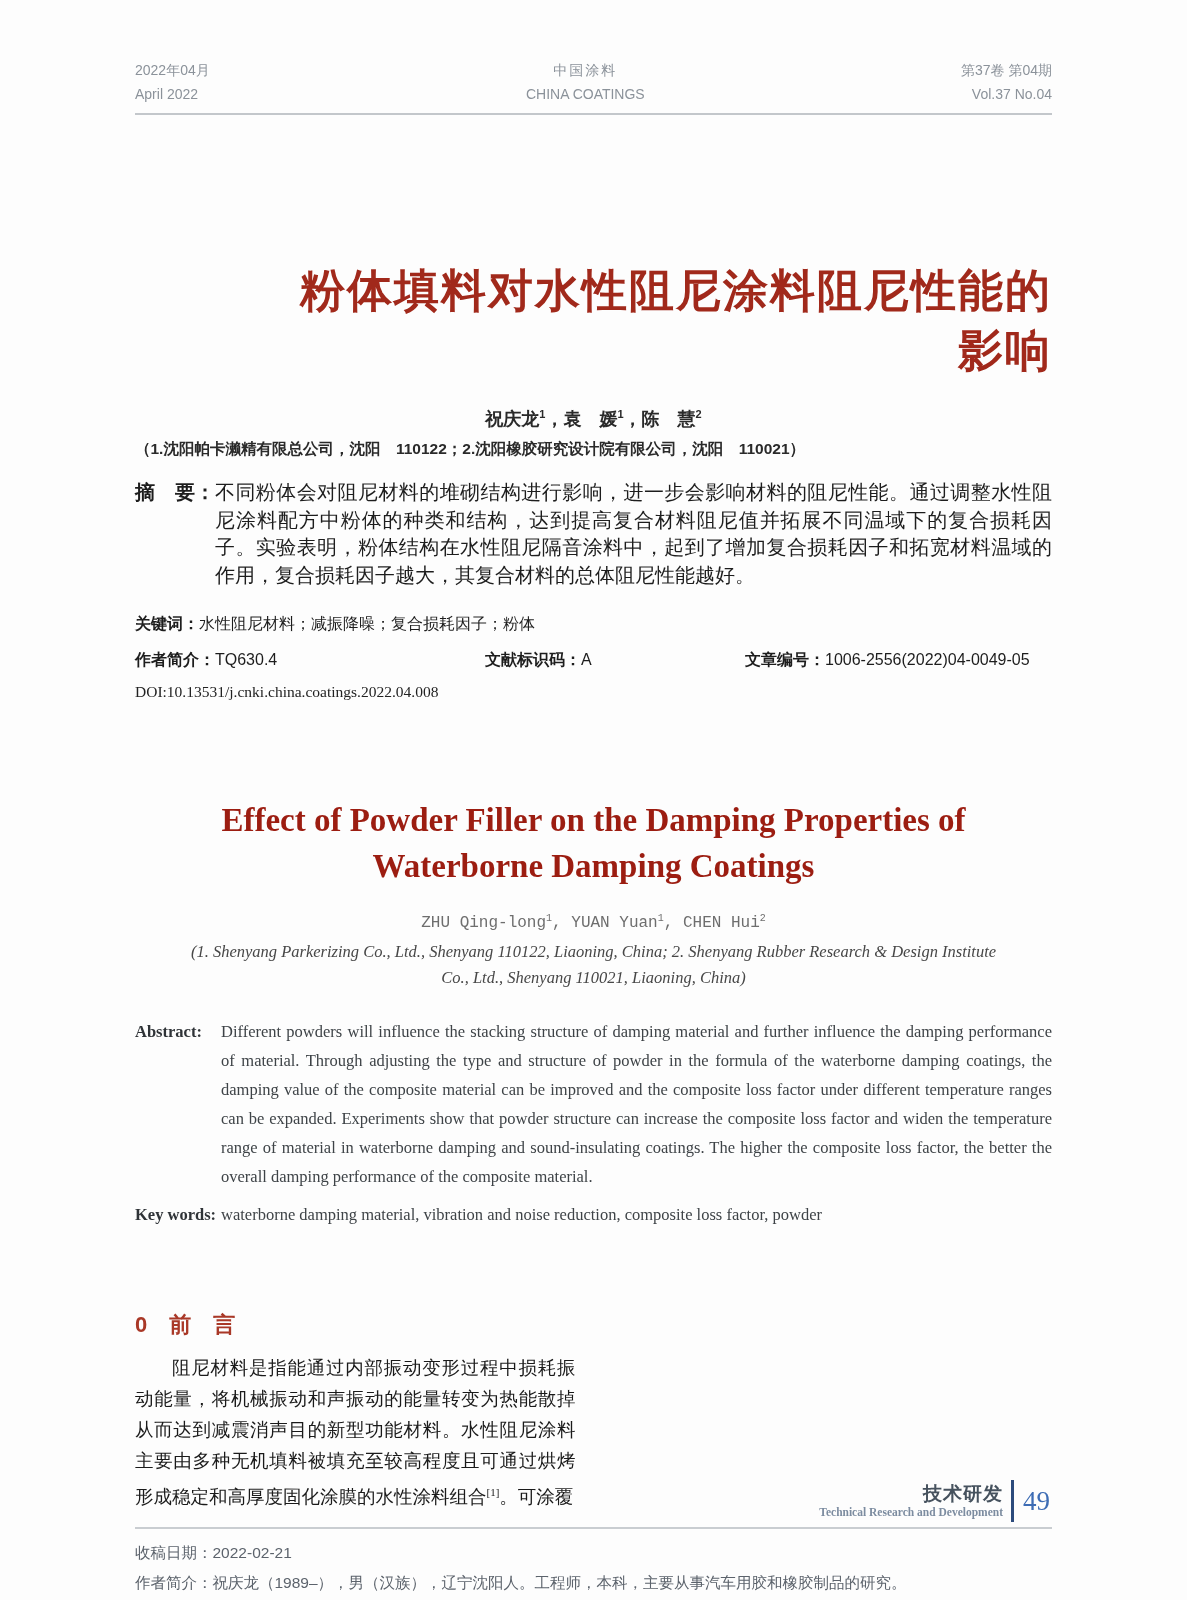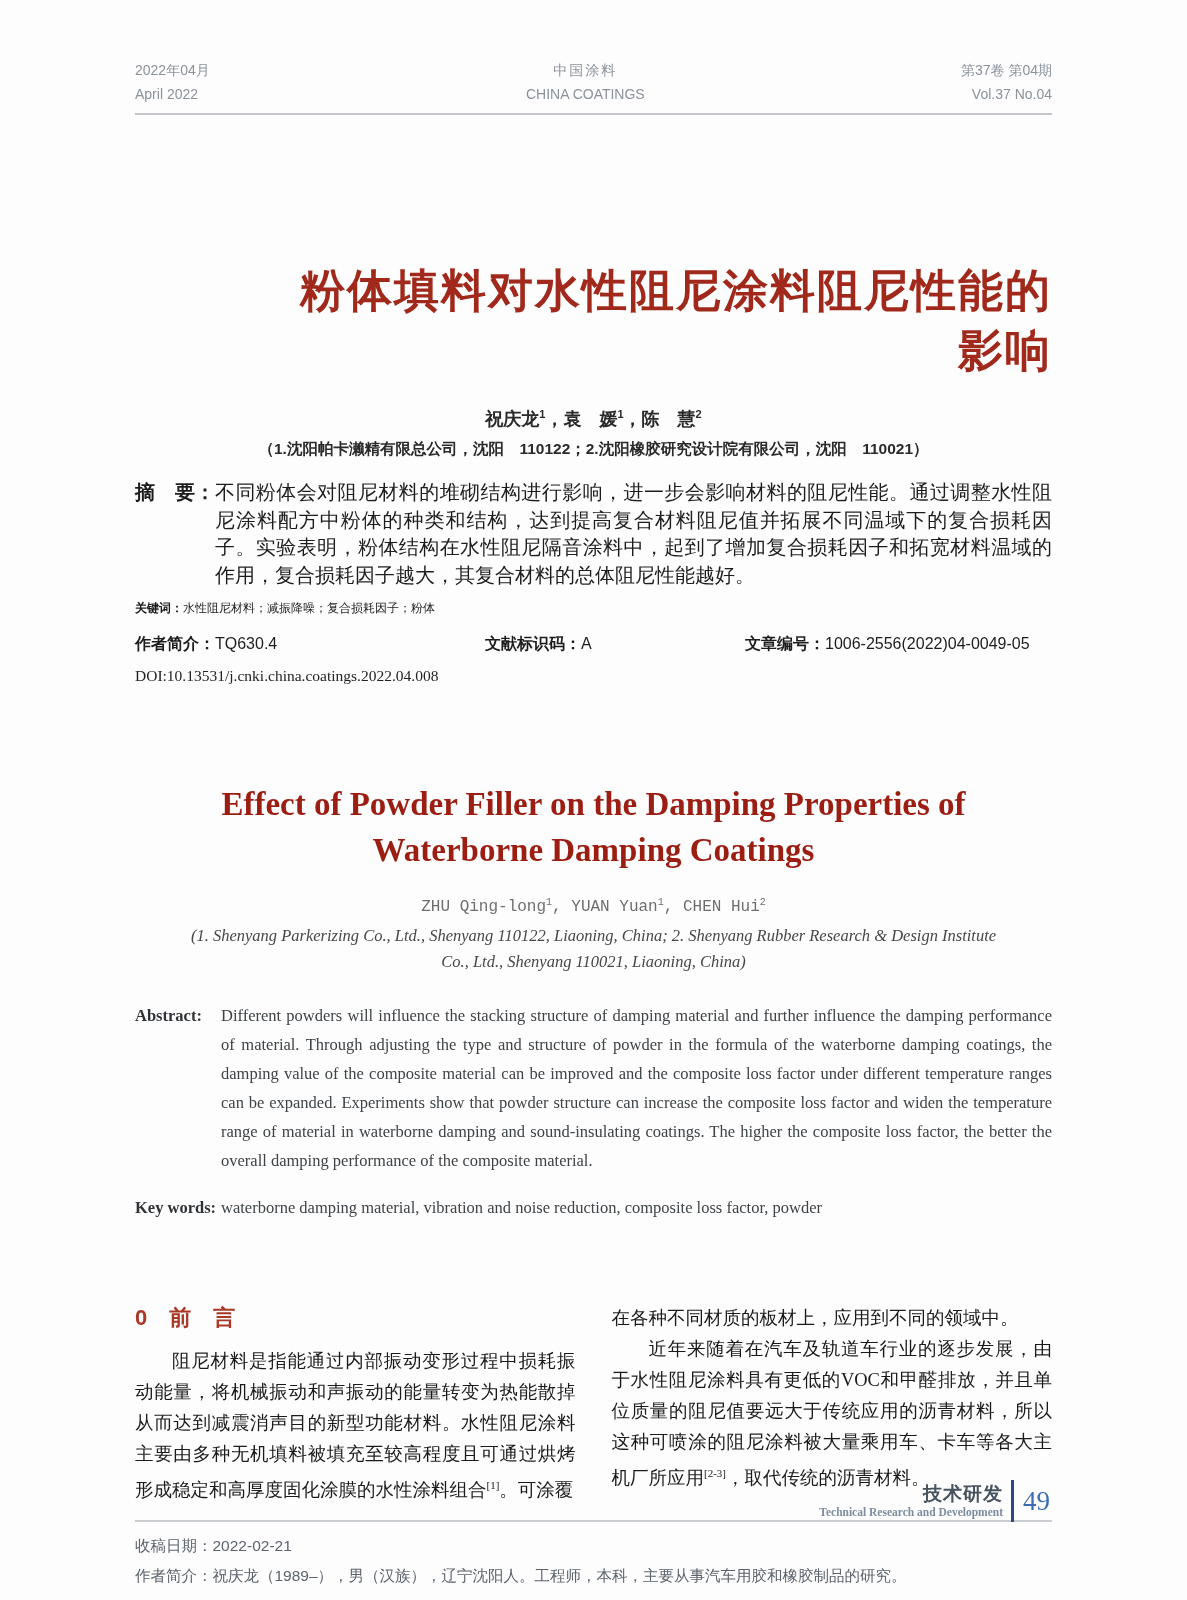--- a/index.html
+++ b/index.html
@@ -25,27 +25,27 @@
   .jh-center .en{letter-spacing:0;}
   .jh-right{text-align:right;}
   
   .title-cn{
     margin:146px 0 0 0;text-align:right;
     color:#a1291b;font-size:45px;font-weight:bold;line-height:60px;
     letter-spacing:2px;
   }
   .authors-cn{margin-top:26px;text-align:center;font-size:18px;font-weight:bold;color:#2a2a2a;}
   .authors-cn sup{font-size:11px;font-weight:bold;}
-  .affil-cn{margin-top:8px;text-align:center;font-size:15.5px;font-weight:bold;color:#2a2a2a;}
+  .affil-cn{margin-top:8px;text-align:left;font-size:15.5px;font-weight:bold;color:#2a2a2a;}
   
   .hang{display:flex;align-items:flex-start;}
   .abstract-cn{margin-top:19px;font-size:20px;line-height:27.5px;}
   .abstract-cn .hang-label{flex:0 0 72px;font-weight:bold;white-space:nowrap;}
   .abstract-cn .hang-body{flex:1;text-align:justify;}
-  .keywords-cn{margin-top:6px;font-size:12px;line-height:26px;}
+  .keywords-cn{margin-top:22px;font-size:16px;line-height:26px;}
   .keywords-cn .lbl{font-weight:bold;}
   .meta-row{
     margin-top:11px;display:grid;grid-template-columns:350px 260px 1fr;
     font-size:16px;line-height:24px;
   }
   .meta-row .lbl{font-weight:bold;}
   .doi-line{
     margin-top:11px;font-size:15.5px;
     font-family:"Liberation Serif","DejaVu Serif",serif;color:#222;
   }
@@ -62,21 +62,21 @@
     font-style:italic;color:#474747;
     font-family:"Liberation Serif","DejaVu Serif",serif;
   }
   .abstract-en{
     margin-top:26px;font-size:16.5px;line-height:29px;
     font-family:"Liberation Serif","DejaVu Serif",serif;color:#3e4347;
   }
   .abstract-en .hang-label{flex:0 0 86px;font-weight:bold;color:#2f3337;white-space:nowrap;}
   .abstract-en .hang-body{flex:1;text-align:justify;}
   .keywords-en{
-    margin-top:20px;font-size:16.5px;line-height:26px;
+    margin-top:11px;font-size:16.5px;line-height:26px;
     font-family:"Liberation Serif","DejaVu Serif",serif;color:#3e4347;
   }
   .keywords-en .hang-label{flex:0 0 86px;font-weight:bold;color:#2f3337;white-space:nowrap;}
   
   .intro{
     margin-top:82px;display:grid;grid-template-columns:1fr 1fr;column-gap:36px;
   }
   .sec-heading{
     margin:0 0 13px 0;color:#a93827;font-size:22px;font-weight:bold;line-height:30px;
   }
@@ -163,24 +163,20 @@
   <div class="hang keywords-en">
     <span class="hang-label">Key words:</span>
     <div class="hang-body">waterborne damping material, vibration and noise reduction, composite loss factor, powder</div>
   </div>
 
   <div class="intro">
     <div>
       <h3 class="sec-heading">0　前　言</h3>
       <p class="cn-body indent"><span>阻尼材料是指能通过内部振动变形过程中损耗振动能量，将机械振动和声振动的能量转变为热能散掉从而达到减震消声目的新型功能材料。水性阻尼涂料主要由多种无机填料被填充至较高程度且可通过烘烤形成稳定和高厚度固化涂膜的水性涂料组合</span><sup>[1]</sup><span>。可涂覆</span></p>
     </div>
-    <div>
-      <p class="cn-body">在各种不同材质的板材上，应用到不同的领域中。</p>
-      <p class="cn-body indent"><span>近年来随着在汽车及轨道车行业的逐步发展，由于水性阻尼涂料具有更低的VOC和甲醛排放，并且单位质量的阻尼值要远大于传统应用的沥青材料，所以这种可喷涂的阻尼涂料被大量乘用车、卡车等各大主机厂所应用</span><sup>[2-3]</sup><span>，取代传统的沥青材料。</span></p>
-    </div>
   </div>
 
   <div class="footnote">
     <div><span>收稿日期：</span><span>2022-02-21</span></div>
     <div><span>作者简介：</span><span>祝庆龙（1989–），男（汉族），辽宁沈阳人。工程师，本科，主要从事汽车用胶和橡胶制品的研究。</span></div>
   </div>
 
   <div class="page-marker">
     <div class="pm-text">
       <div class="pm-cn">技术研发</div>

